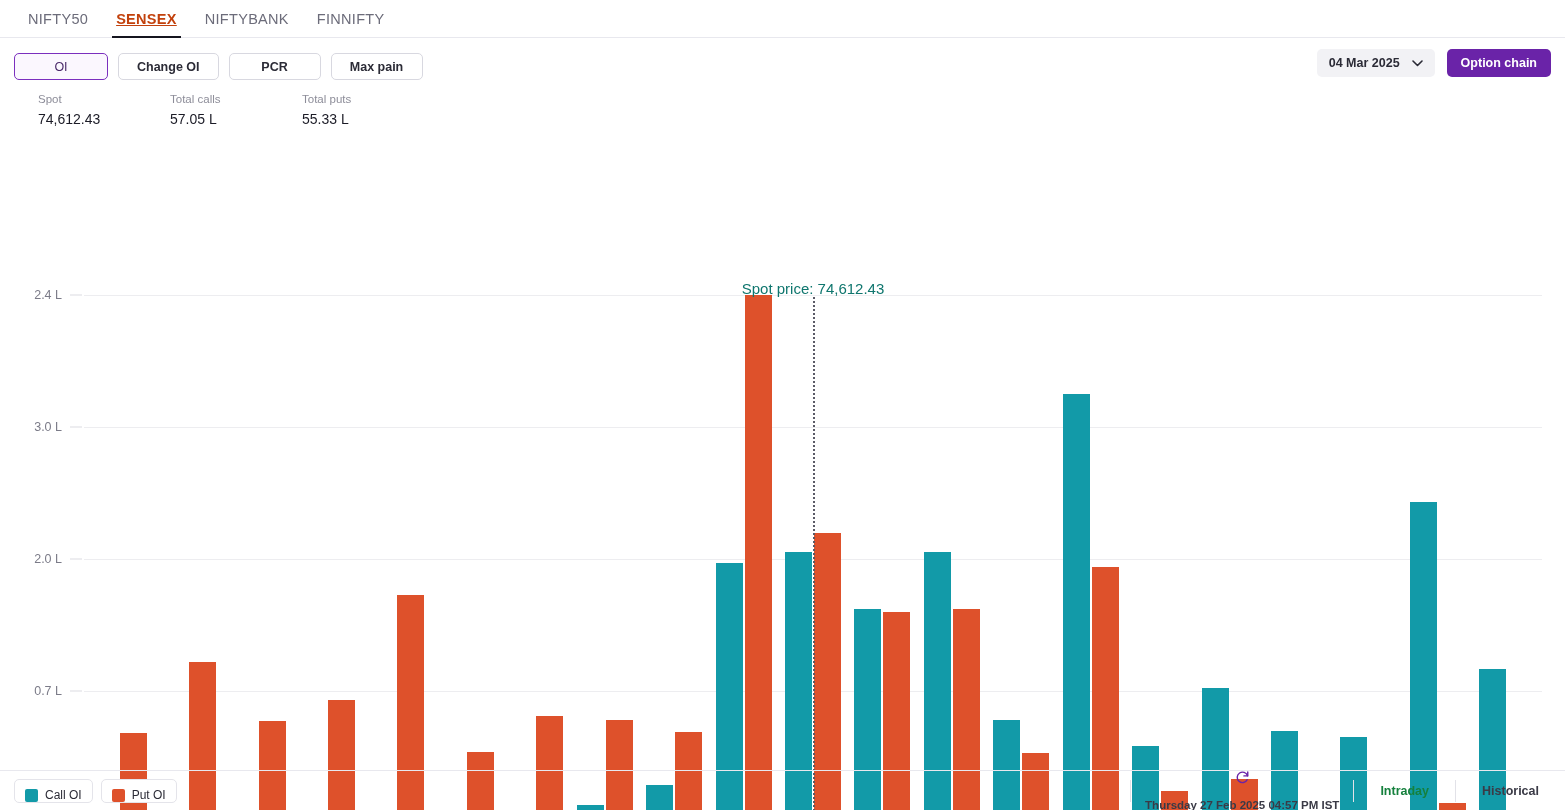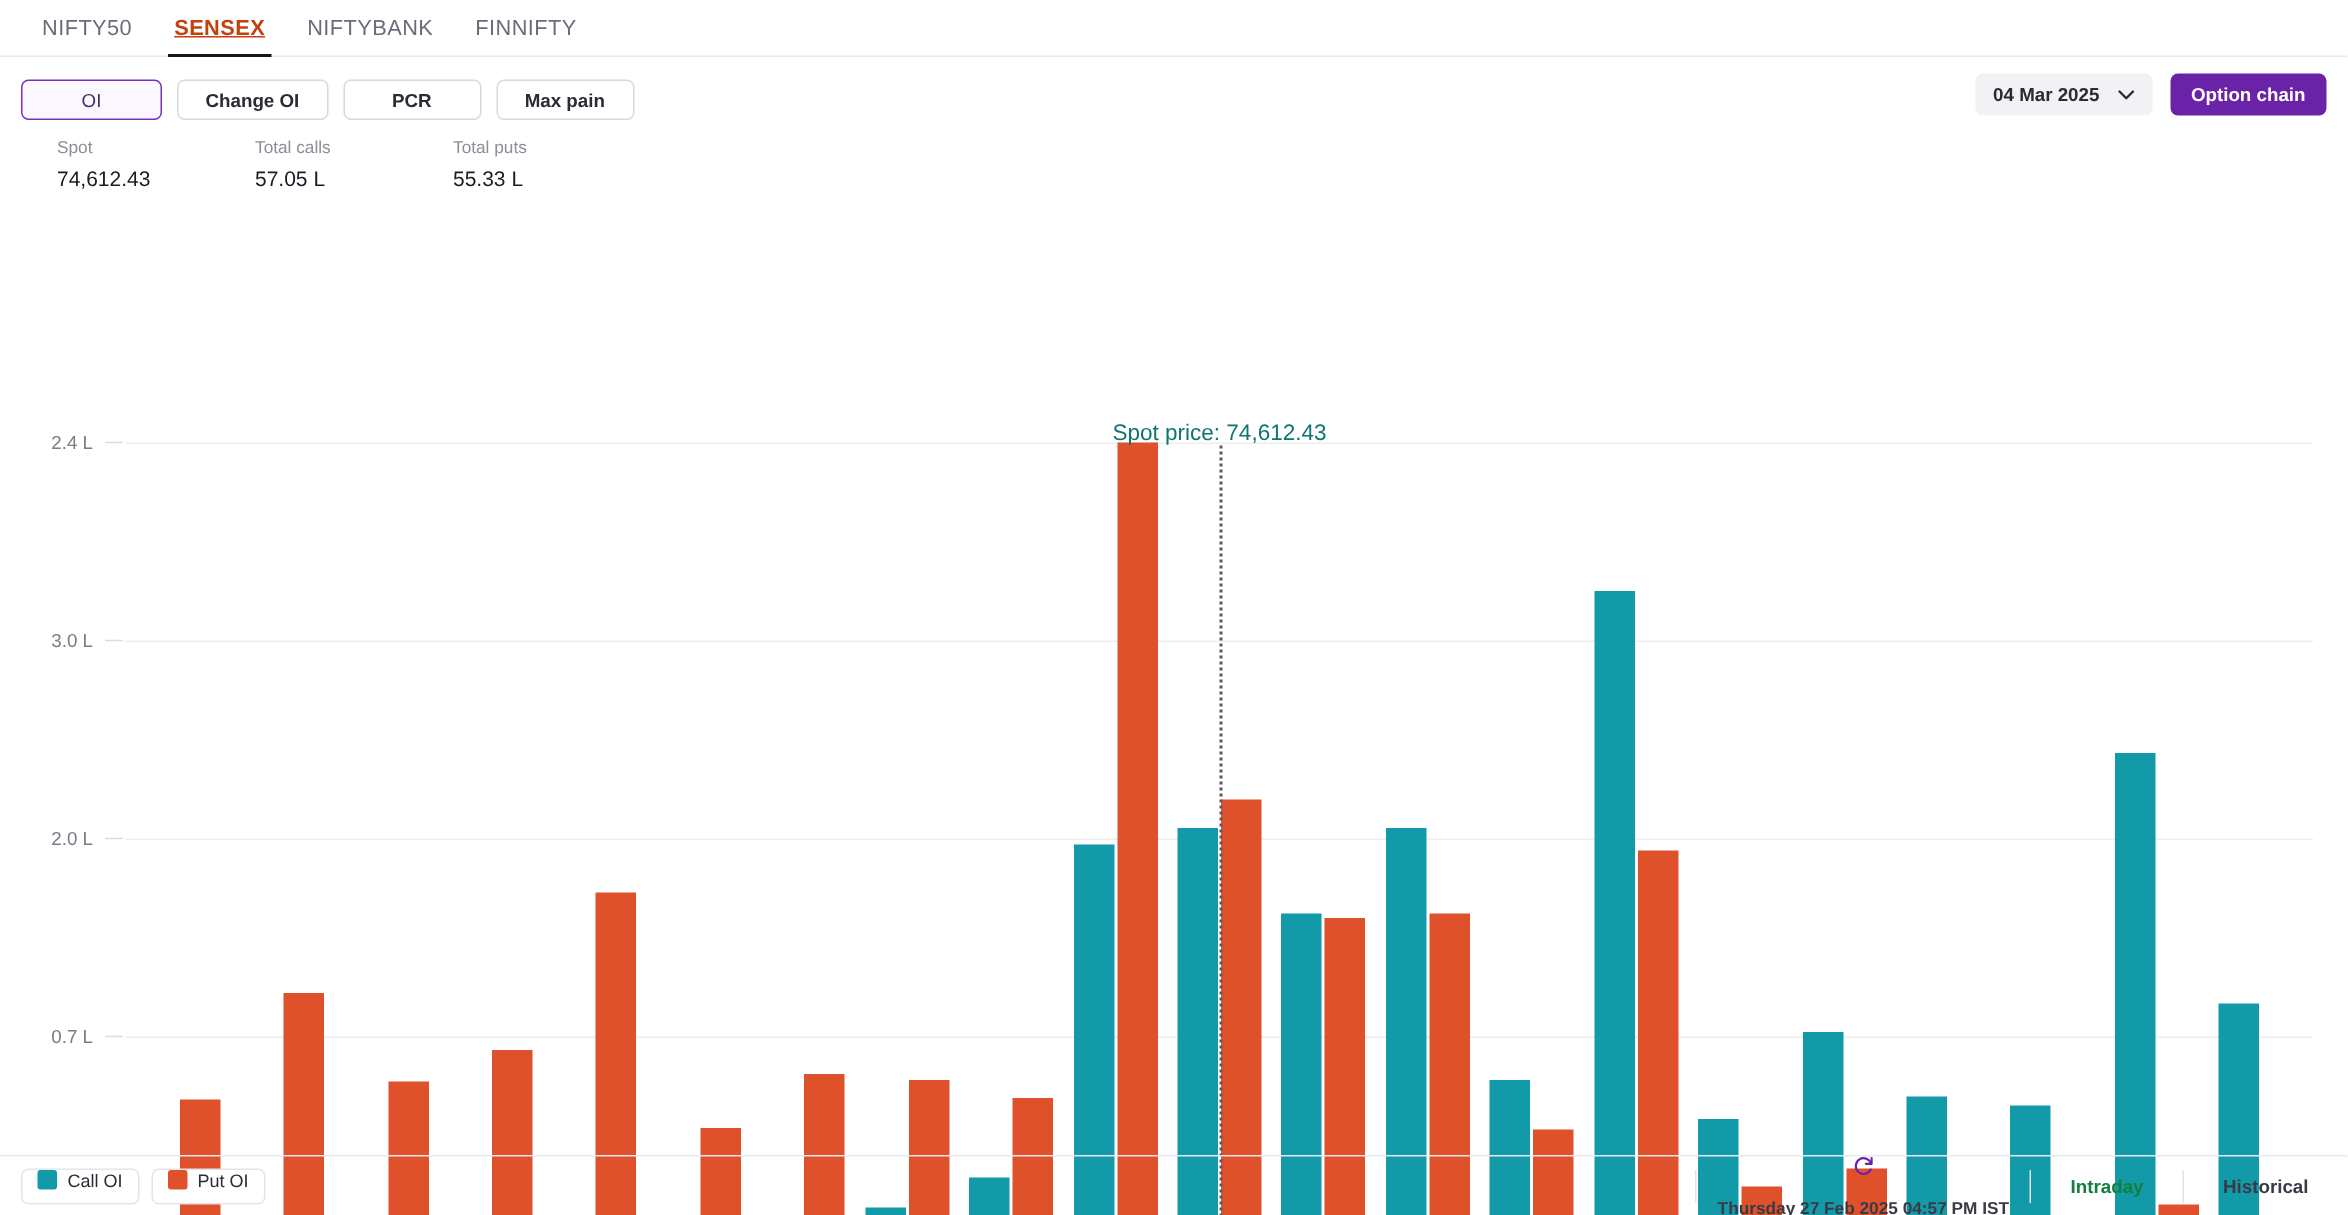--- a/index.html
+++ b/index.html
@@ -179,21 +179,21 @@
     display: flex;
     align-items: center;
     padding: 0 14px;
   }
   .legend {
     display: flex;
     gap: 8px;
   }
   .legend-item {
     display: flex;
-    align-items: flex-start;
+    align-items: flex-end;
     gap: 7px;
     height: 24px;
     padding: 0 10px;
     border: 1px solid #e4e4ea;
     border-radius: 5px;
     font-size: 12px;
     color: #2b2b36;
     cursor: pointer;
     background: #fff;
   }

